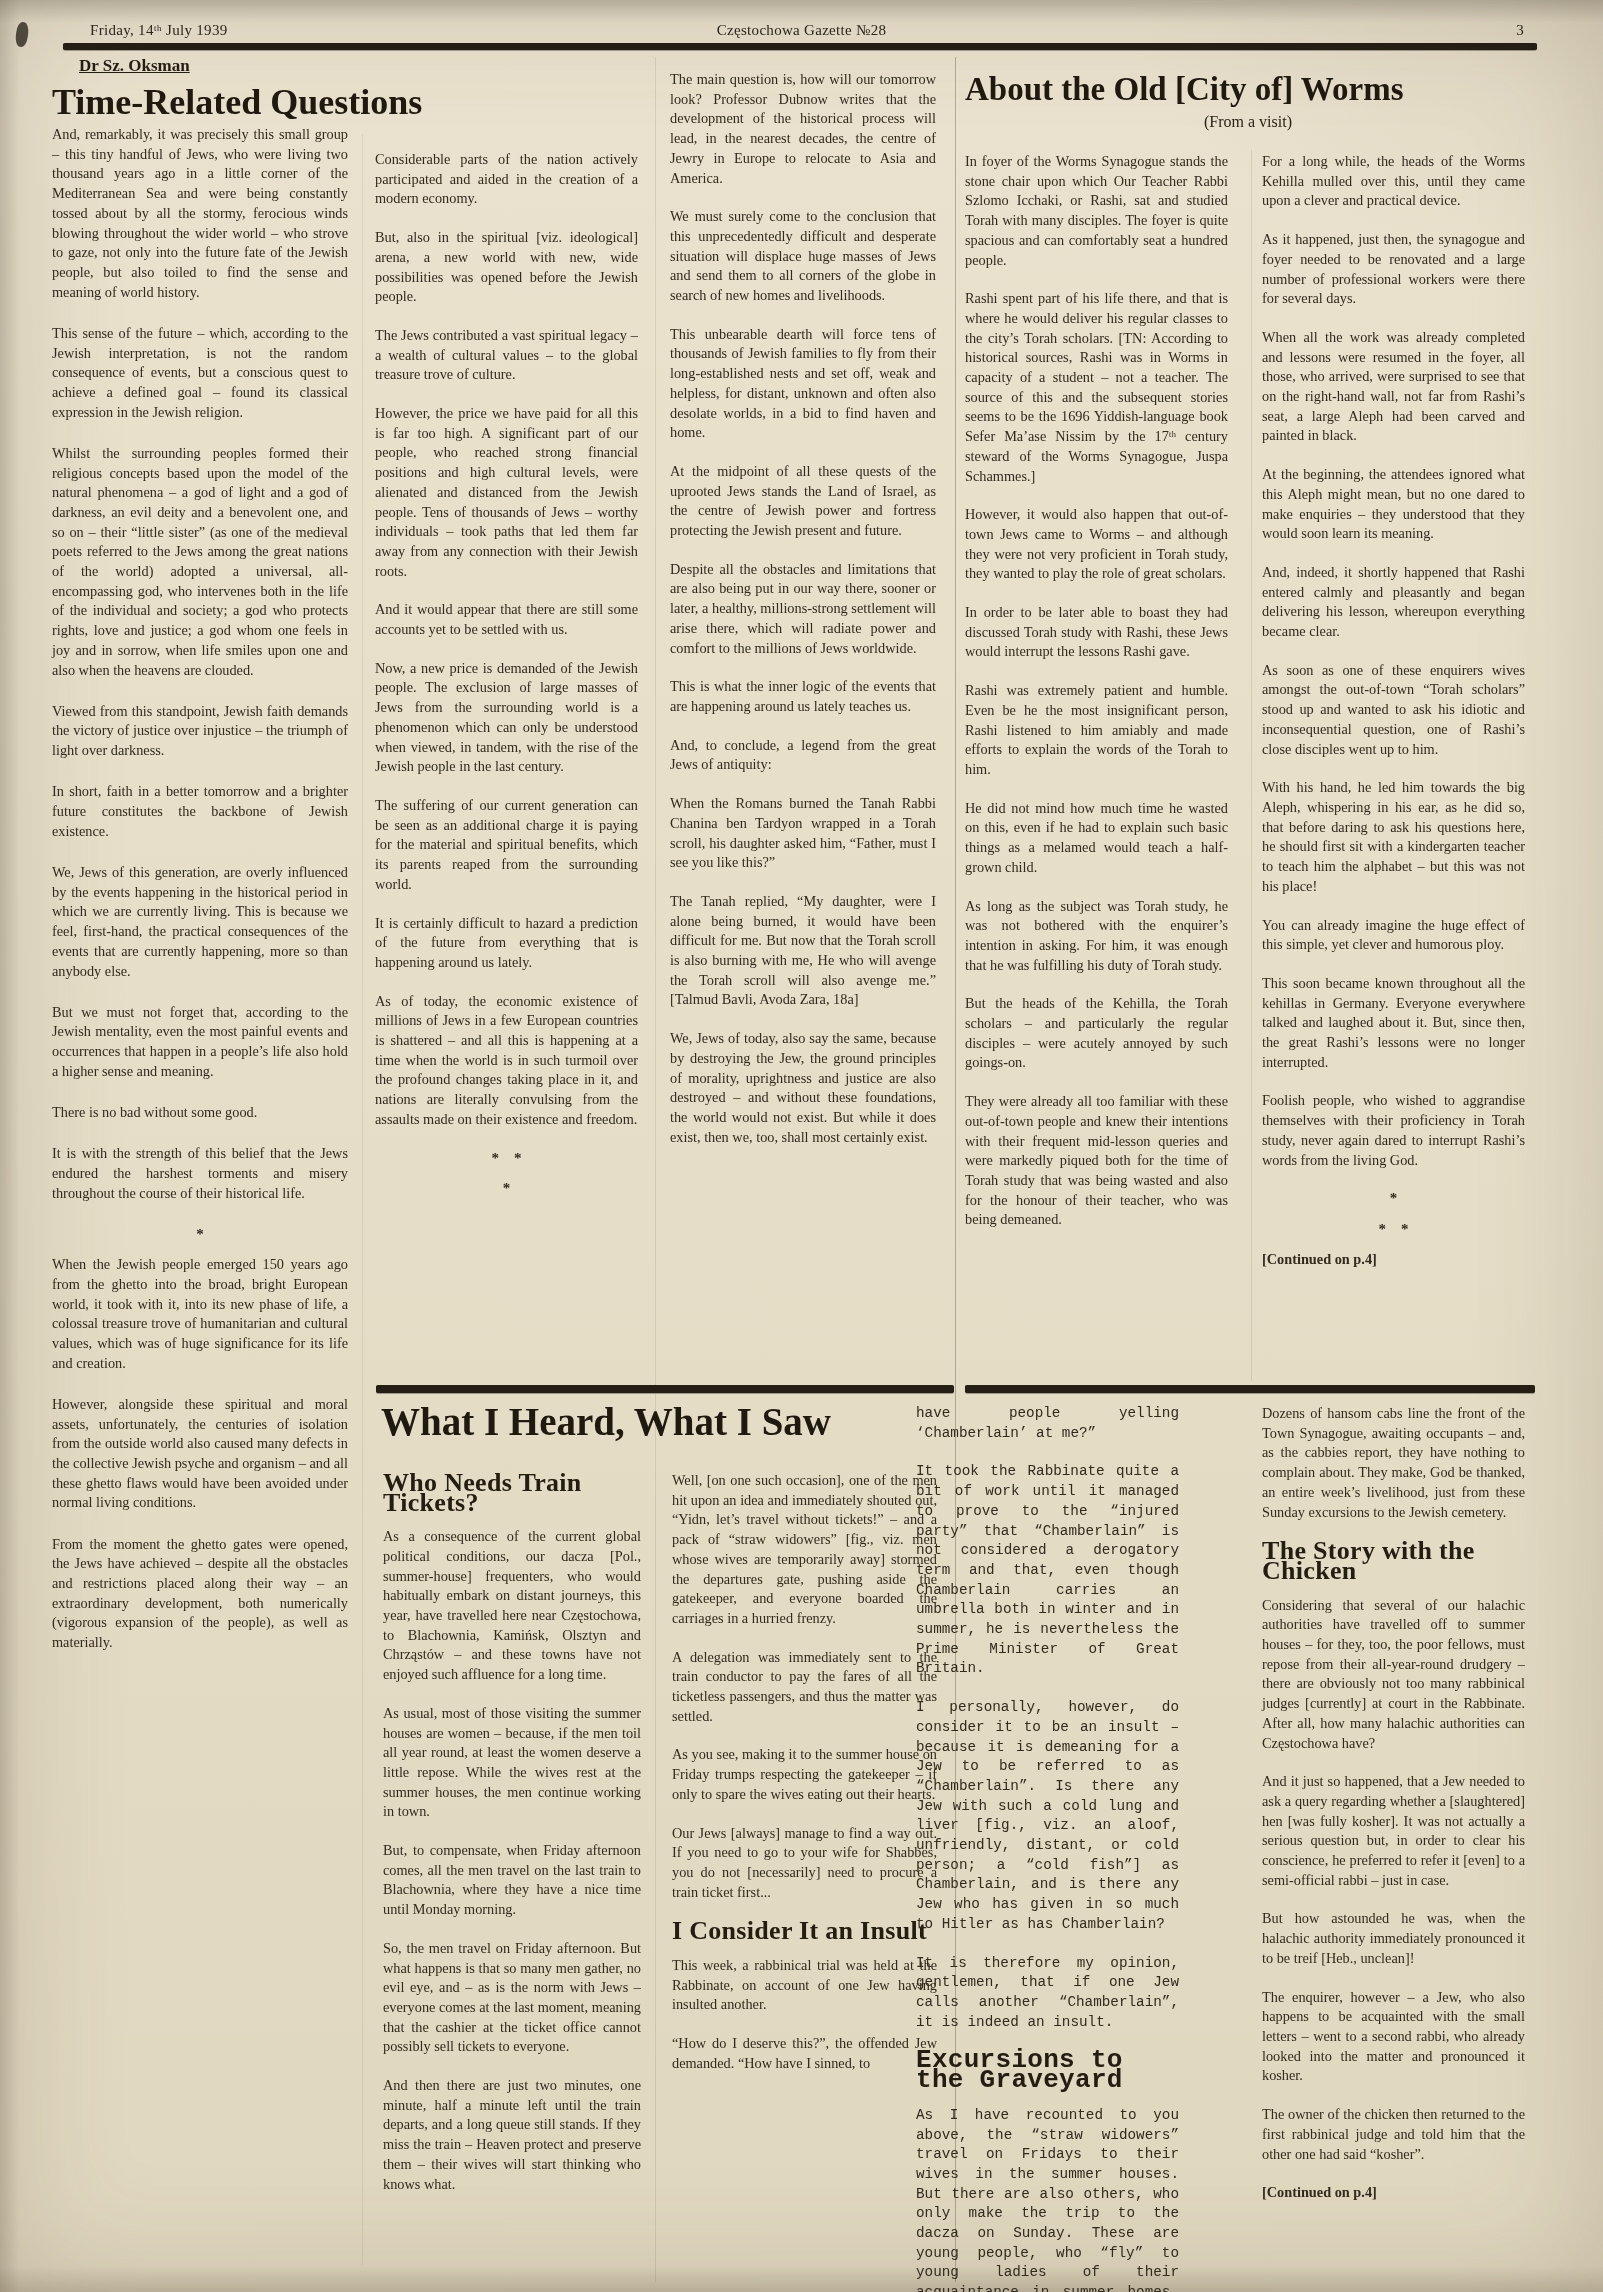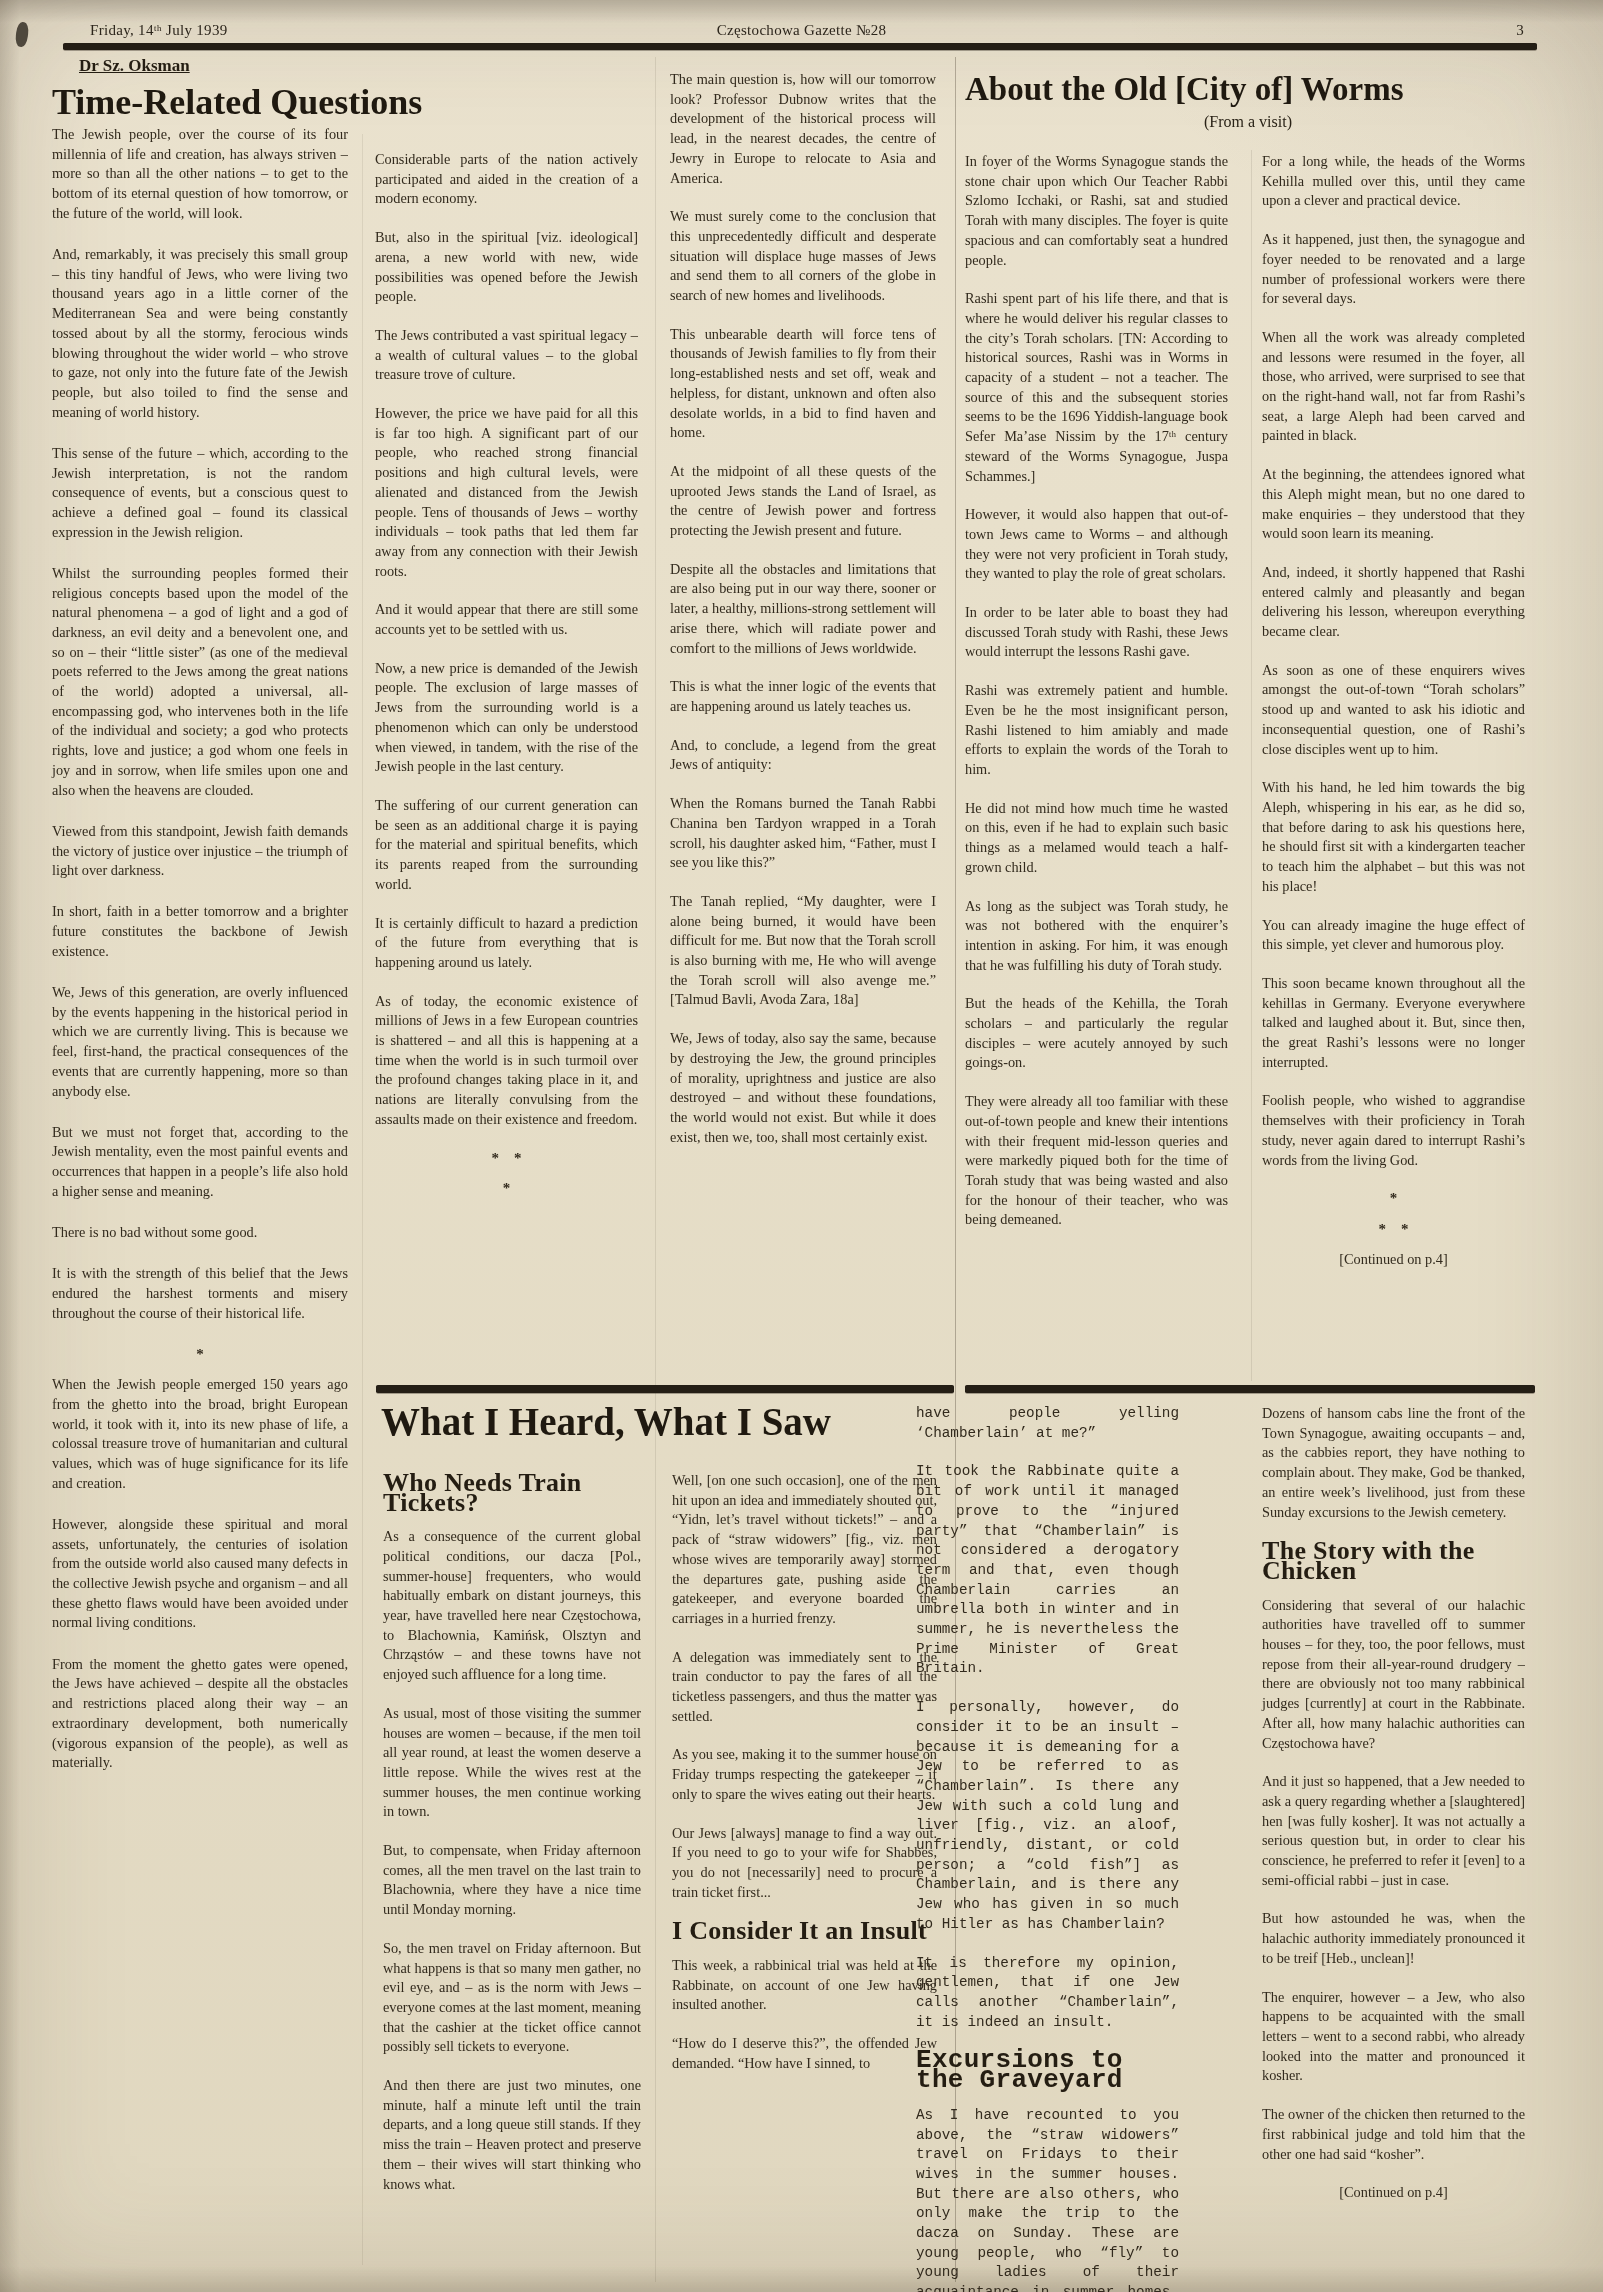--- a/index.html
+++ b/index.html
@@ -42,21 +42,21 @@
   #col-d  { left:965px; top:152px;  width:263px; }
   #col-e  { left:1262px; top:152px;  width:263px; }
   #col-b2 { left:383px;  top:1471px; width:258px; }
   #col-c2 { left:672px;  top:1471px; width:265px; }
   #col-d2 { left:916px; top:1404px; width:263px;font-family:Liberation Mono, monospace; }
   #col-e2 { left:1262px; top:1404px; width:263px; }
   .col p { margin:0 0 19px; }
   #col-a p.p { margin-bottom:21.5px; }
   .sep { text-align:center; font-weight:700; font-size:15px; margin:5.4px 0 10.7px !important; }
   .subhead { text-align:left; font-weight:700; font-size:26px; letter-spacing:0.3px; margin:1.8px 0 15px !important; color:#241d12; }
-  .continued { text-align:center; font-weight:400; margin:3.6px 0 0 !important; }
+  .continued { text-align:left; font-weight:700; margin:3.6px 0 0 !important; }
   .smudge { position:absolute; left:16px; top:21.5px; width:11.6px; height:25px; background:rgba(32,27,19,.75); border-radius:45%; transform:rotate(7deg); }
 </style>
 </head>
 <body>
 
 <div class="page">
 
   <div class="smudge"></div>
 
   <div class="hdr" id="hdr-date">Friday, 14ᵗʰ July 1939</div>
@@ -66,21 +66,20 @@
   <div class="rule" id="rule-top"></div>
   <div class="vrule" id="vr-ab"></div>
   <div class="vrule" id="vr-bc"></div>
   <div class="vrule" id="vr-cd"></div>
   <div class="vrule" id="vr-de"></div>
 
   <div id="byline">Dr Sz. Oksman</div>
   <h1 class="headline" id="h-time">Time-Related Questions</h1>
 
   <div class="col" id="col-a">
-      <p class="p">The Jewish people, over the course of its four millennia of life and creation, has always striven – more so than all the other nations – to get to the bottom of its eternal question of how tomorrow, or the future of the world, will look.</p>
       <p class="p">And, remarkably, it was precisely this small group – this tiny handful of Jews, who were living two thousand years ago in a little corner of the Mediterranean Sea and were being constantly tossed about by all the stormy, ferocious winds blowing throughout the wider world – who strove to gaze, not only into the future fate of the Jewish people, but also toiled to find the sense and meaning of world history.</p>
       <p class="p">This sense of the future – which, according to the Jewish interpretation, is not the random consequence of events, but a conscious quest to achieve a defined goal – found its classical expression in the Jewish religion.</p>
       <p class="p">Whilst the surrounding peoples formed their religious concepts based upon the model of the natural phenomena – a god of light and a god of darkness, an evil deity and a benevolent one, and so on – their “little sister” (as one of the medieval poets referred to the Jews among the great nations of the world) adopted a universal, all-encompassing god, who intervenes both in the life of the individual and society; a god who protects rights, love and justice; a god whom one feels in joy and in sorrow, when life smiles upon one and also when the heavens are clouded.</p>
       <p class="p">Viewed from this standpoint, Jewish faith demands the victory of justice over injustice – the triumph of light over darkness.</p>
       <p class="p">In short, faith in a better tomorrow and a brighter future constitutes the backbone of Jewish existence.</p>
       <p class="p">We, Jews of this generation, are overly influenced by the events happening in the historical period in which we are currently living. This is because we feel, first-hand, the practical consequences of the events that are currently happening, more so than anybody else.</p>
       <p class="p">But we must not forget that, according to the Jewish mentality, even the most painful events and occurrences that happen in a people’s life also hold a higher sense and meaning.</p>
       <p class="p">There is no bad without some good.</p>
       <p class="p">It is with the strength of this belief that the Jews endured the harshest torments and misery throughout the course of their historical life.</p>
       <p class="sep">*</p>

